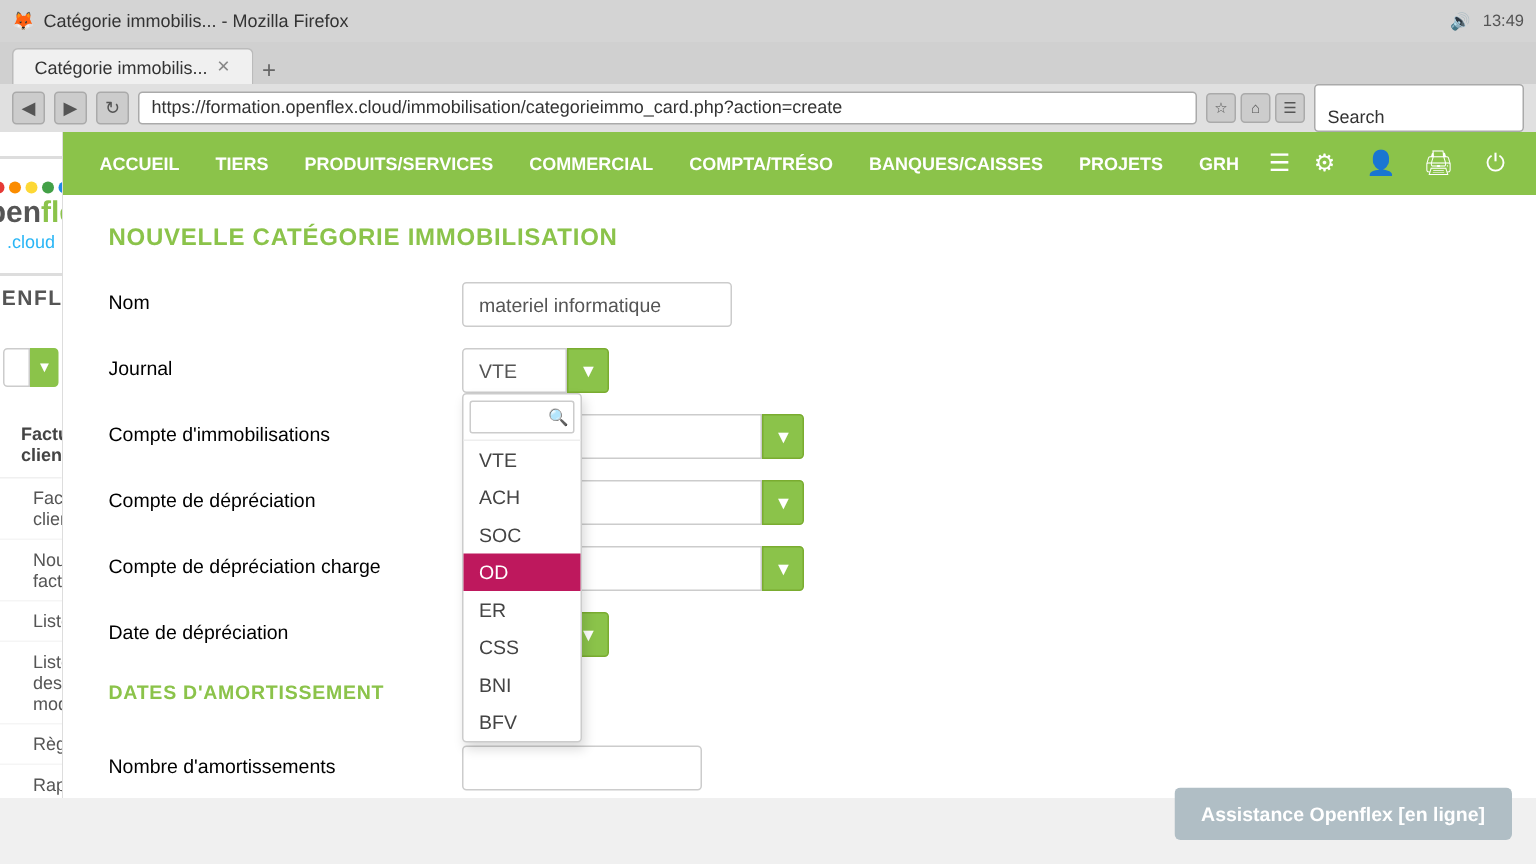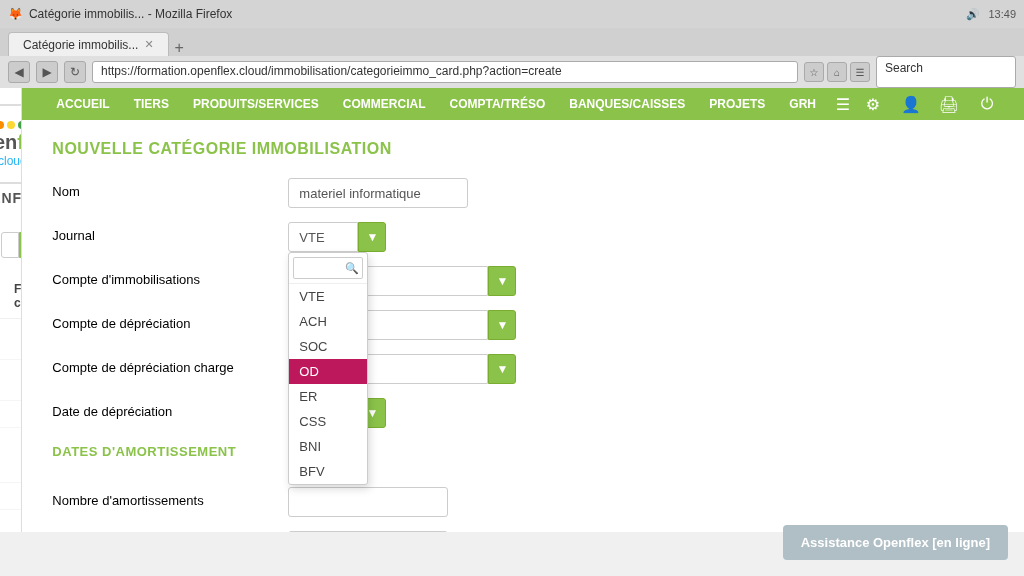--- a/index.html
+++ b/index.html
@@ -10,21 +10,21 @@
     .browser-titlebar { background: #d4d4d4; padding: 4px 8px; display: flex; align-items: center; justify-content: space-between; height: 28px; }
     .browser-titlebar-left { display: flex; align-items: center; gap: 6px; font-size: 12px; color: #333; }
     .browser-titlebar-right { font-size: 11px; color: #555; display: flex; align-items: center; gap: 8px; }
     .browser-tabs { background: #d0d0d0; display: flex; align-items: flex-end; height: 28px; padding: 0 8px; }
     .browser-tab { background: #f0f0f0; padding: 5px 14px; border-radius: 4px 4px 0 0; font-size: 12px; color: #333; display: flex; align-items: center; gap: 6px; height: 24px; border: 1px solid #bbb; border-bottom: none; }
     .browser-tab-close { color: #888; font-size: 11px; cursor: pointer; }
     .browser-tab-add { background: transparent; border: none; color: #666; font-size: 16px; padding: 0 6px; cursor: pointer; line-height: 1; }
     .browser-toolbar { background: #e0e0e0; padding: 4px 8px; display: flex; align-items: center; gap: 6px; height: 32px; }
     .browser-nav-btn { background: #ccc; border: 1px solid #aaa; border-radius: 3px; width: 22px; height: 22px; cursor: pointer; display: flex; align-items: center; justify-content: center; font-size: 12px; color: #555; }
     .browser-url-bar { flex: 1; background: white; border: 1px solid #aaa; border-radius: 3px; padding: 2px 8px; font-size: 12px; color: #333; height: 22px; }
-    .browser-search-bar { width: 140px; background: white; border: 1px solid #aaa; border-radius: 3px; padding: 4px 8px; font-size: 12px; color: #333; height: 32px; }
+    .browser-search-bar { width: 140px; background: white; border: 1px solid #aaa; border-radius: 3px; padding: 14px 8px; font-size: 12px; color: #333; height: 32px; }
     .browser-action-btns { display: flex; gap: 3px; }
     .browser-action-btn { background: #ccc; border: 1px solid #aaa; border-radius: 3px; width: 20px; height: 20px; cursor: pointer; display: flex; align-items: center; justify-content: center; font-size: 10px; color: #555; }
 
     
     .app-container { display: flex; height: 444px; }
 
     
     .sidebar { width: 190px; background: white; border-right: 1px solid #ddd; display: flex; flex-direction: column; align-items: center; overflow-y: auto; }
     .sidebar-logo { width: 100%; background: white; display: flex; flex-direction: column; align-items: center; padding: 16px 0 10px; }
     .logo-box { width: 110px; height: 80px; background: white; border: 2px solid #ddd; border-radius: 6px; display: flex; align-items: center; justify-content: center; overflow: hidden; }
@@ -33,21 +33,21 @@
     .brand-name { font-size: 14px; font-weight: bold; color: #555; margin-top: 6px; letter-spacing: 1px; }
     .sidebar-search { width: 90%; margin: 8px auto; display: flex; align-items: center; }
     .sidebar-search input { flex: 1; border: 1px solid #ccc; border-radius: 3px 0 0 3px; padding: 4px 8px; font-size: 12px; height: 26px; outline: none; }
     .sidebar-search-btn { background: #8bc34a; border: 1px solid #8bc34a; border-radius: 0 3px 3px 0; height: 26px; width: 24px; cursor: pointer; display: flex; align-items: center; justify-content: center; color: white; font-size: 10px; }
     .sidebar-section { width: 100%; }
     .sidebar-menu-item { display: flex; align-items: center; justify-content: space-between; padding: 8px 14px; cursor: pointer; color: #555; font-size: 12px; border-bottom: 1px solid #f0f0f0; }
     .sidebar-menu-item.has-arrow { font-weight: bold; color: #444; }
     .sidebar-submenu-item { padding: 6px 22px; cursor: pointer; color: #555; font-size: 12px; border-bottom: 1px solid #f5f5f5; display: block; }
 
     
-    .top-nav { background: #8bc34a; display: flex; align-items: center; justify-content: space-between; height: 32px; padding: 0 22px; }
+    .top-nav { background: #8bc34a; display: flex; align-items: center; justify-content: space-between; height: 42px; padding: 0 12px; }
     .top-nav-left { display: flex; align-items: center; gap: 0; }
     .nav-item { color: white; font-size: 12px; font-weight: bold; padding: 0 12px; height: 42px; display: flex; align-items: center; cursor: pointer; text-transform: uppercase; white-space: nowrap; }
     .top-nav-right { display: flex; align-items: center; gap: 8px; }
     .nav-icon-btn { color: white; cursor: pointer; font-size: 16px; width: 30px; height: 30px; display: flex; align-items: center; justify-content: center; }
 
     
     .content-area { flex: 1; background: white; overflow-y: auto; padding: 20px 30px; position: relative; }
     .page-title { color: #8bc34a; font-size: 16px; font-weight: bold; text-transform: uppercase; margin-bottom: 20px; letter-spacing: 0.5px; }
     .section-title { color: #8bc34a; font-size: 13px; font-weight: bold; text-transform: uppercase; margin: 16px 0 28px; letter-spacing: 0.5px; }
 

